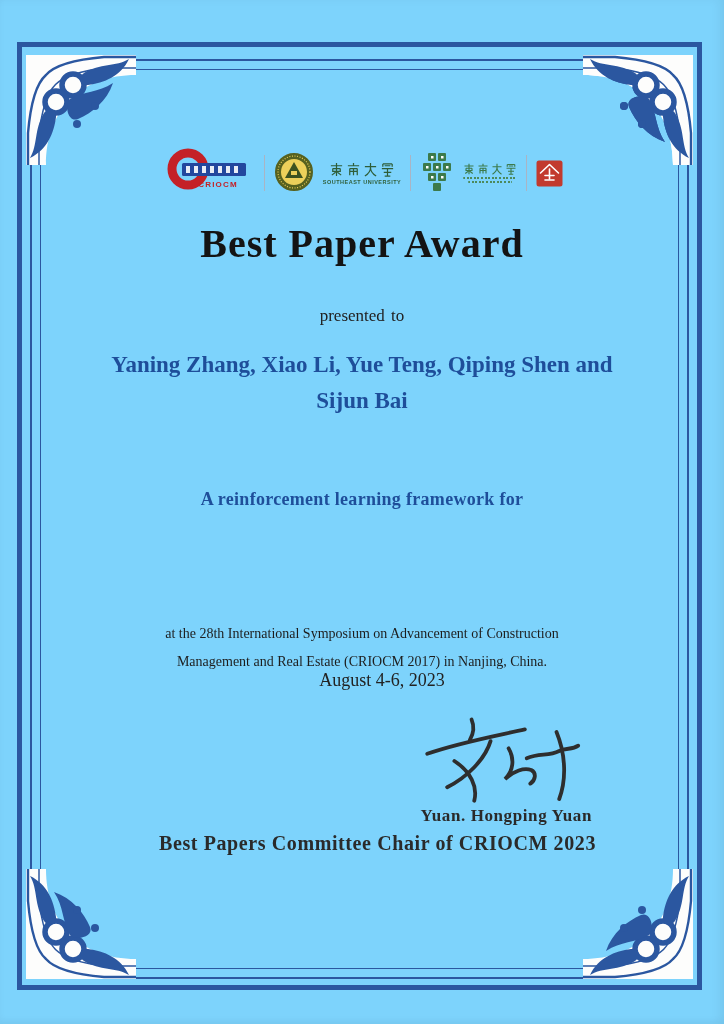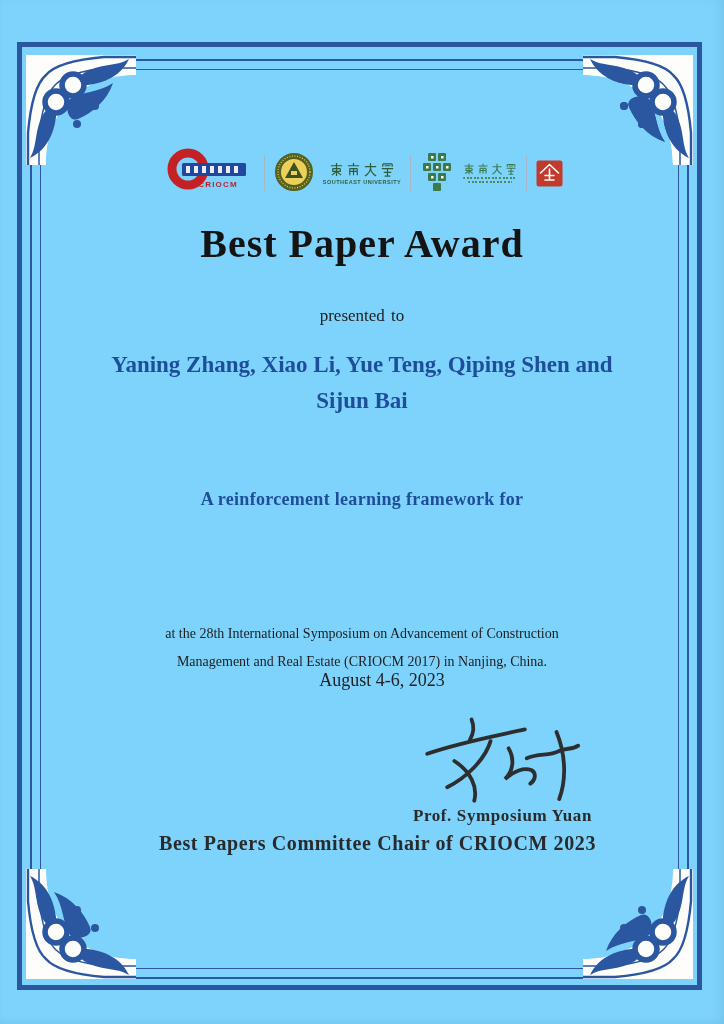--- a/index.html
+++ b/index.html
@@ -230,16 +230,16 @@
     <g stroke="#2e2e2e" stroke-width="4.2" fill="none" stroke-linecap="round">
       <path d="M63,6 C66,13 65,22 61,29"></path>
       <path d="M14,44 C48,32 86,25 122,17"></path>
       <path d="M84,30 C78,50 58,70 36,81"></path>
       <path d="M44,52 C62,64 70,80 66,96"></path>
       <path d="M104,38 C111,50 109,63 100,72 C110,63 121,59 129,62 C135,65 134,73 128,77"></path>
       <path d="M124,49 C138,43 148,47 160,41 C168,37 174,40 181,35"></path>
       <path d="M157,20 C166,42 169,70 160,94"></path>
     </g>
   </svg>
-  <div id="signer-name">Prof. Symposium Yuan</div>
+  <div id="signer-name">Yuan. Hongping Yuan</div>
   <div id="signer-role">Best Papers Committee Chair of CRIOCM 2023</div>
 
 </div>
 
 </body></html>

